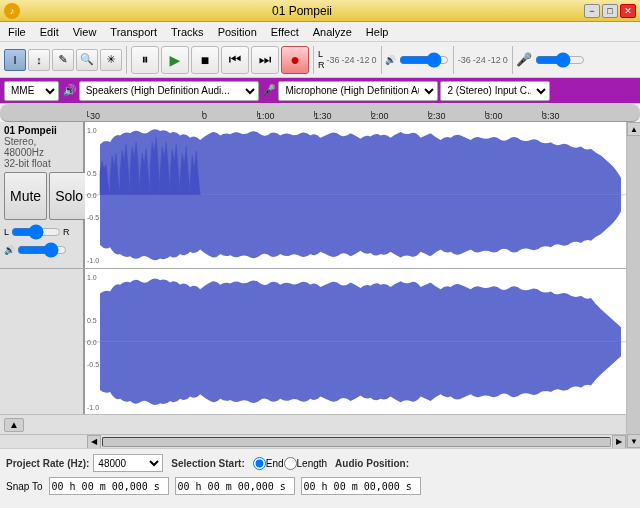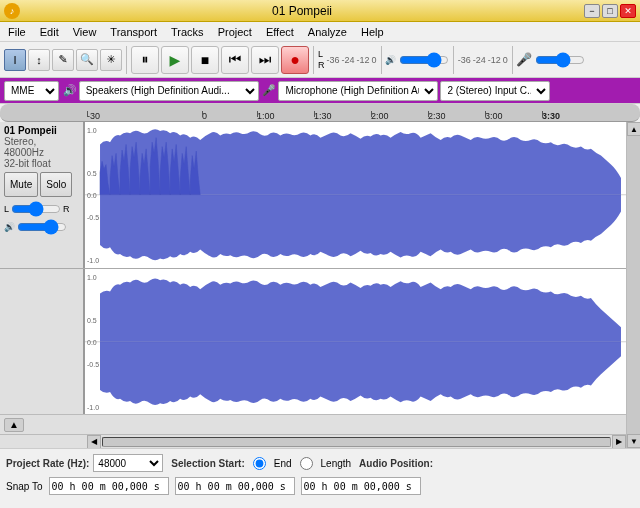--- a/index.html
+++ b/index.html
@@ -84,21 +84,21 @@
       border-bottom: 1px solid #ccc;
     }
     .mixer-select {
       height: 20px; font-size: 10px; border: 1px solid #aaa; border-radius: 2px;
       background: white; padding: 0 2px;
     }
     .track-title { font-size: 10px; font-weight: bold; color: #000; }
     .track-info { font-size: 10px; color: #555; }
     .track-btns { display: flex; gap: 2px; margin-top: 3px; }
     .track-btn {
-      padding: 6px 5px; font-size: 10px; border: 1px solid #888;
+      padding: 15px 5px; font-size: 14px; border: 1px solid #888;
       border-radius: 2px; cursor: pointer;
       background: linear-gradient(to bottom, #f0f0f0, #d8d8d8);
     }
     .pan-row { display: flex; align-items: center; gap: 2px; margin-top: 4px; font-size: 9px; }
     .pan-slider { width: 50px; }
     .vol-row { display: flex; align-items: center; gap: 2px; margin-top: 2px; font-size: 9px; }
     .vol-slider { width: 50px; }
 
     
     #status-bar {
@@ -110,21 +110,21 @@
     }
     #status-row1 {
       display: flex;
       align-items: center;
       padding: 3px 6px;
       gap: 8px;
       height: 28px;
     }
     .status-section { display: flex; align-items: center; gap: 4px; }
     .status-label { font-size: 10px; color: #333; font-weight: bold; }
-    .radio-group { display: flex; align-items: center; gap: 8px; }
+    .radio-group { display: flex; align-items: center; gap: 0; }
     .radio-label { font-size: 10px; }
     #status-row2 { padding: 1px 6px; height: 22px; display: flex; align-items: center; }
     #status-text { font-size: 10px; color: #333; }
 
     
     #outer {
       display: flex;
       flex-direction: column;
       height: 508px;
       overflow: hidden;
@@ -272,21 +272,21 @@
       <div class="win-btn close">✕</div>
     </div>
   </div>
 
   <div id="menu-bar">
     <div class="menu-item">File</div>
     <div class="menu-item">Edit</div>
     <div class="menu-item">View</div>
     <div class="menu-item">Transport</div>
     <div class="menu-item">Tracks</div>
-    <div class="menu-item">Project</div>
+    <div class="menu-item">Position</div>
     <div class="menu-item">Effect</div>
     <div class="menu-item">Analyze</div>
     <div class="menu-item">Help</div>
   </div>
 
   <div id="toolbars">
 
     <div id="toolbar1">
 
       <div class="tool-btn active">I</div>
@@ -360,21 +360,21 @@
     <div id="timeline-row">
       <div class="tick-container">
         <span class="tick" style="left:0px;">-30</span>
         <span class="tick" style="left:60px;"></span>
         <span class="tick" style="left:115px;">0</span>
         <span class="tick" style="left:170px;">1:00</span>
         <span class="tick" style="left:227px;">1:30</span>
         <span class="tick" style="left:284px;">2:00</span>
         <span class="tick" style="left:341px;">2:30</span>
         <span class="tick" style="left:398px;">3:00</span>
-        <span class="tick" style="left:455px;font-weight:bold;">3:30</span>
+        <span class="tick" style="left:455px;">3:30</span>
       </div>
     </div>
 
     <div id="content-row">
       <div id="tracks-container">
 
         <div class="track-row">
           <div class="track-info-panel">
             <div class="track-title">01 Pompeii</div>
             <div class="track-info">Stereo, 48000Hz</div>

